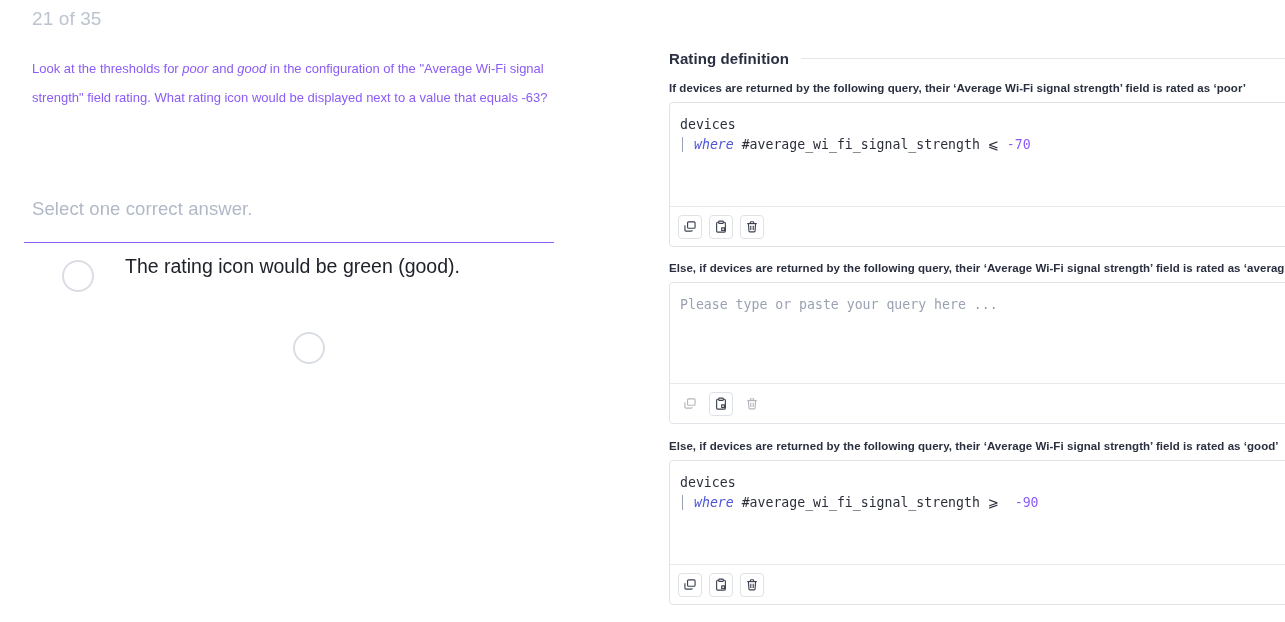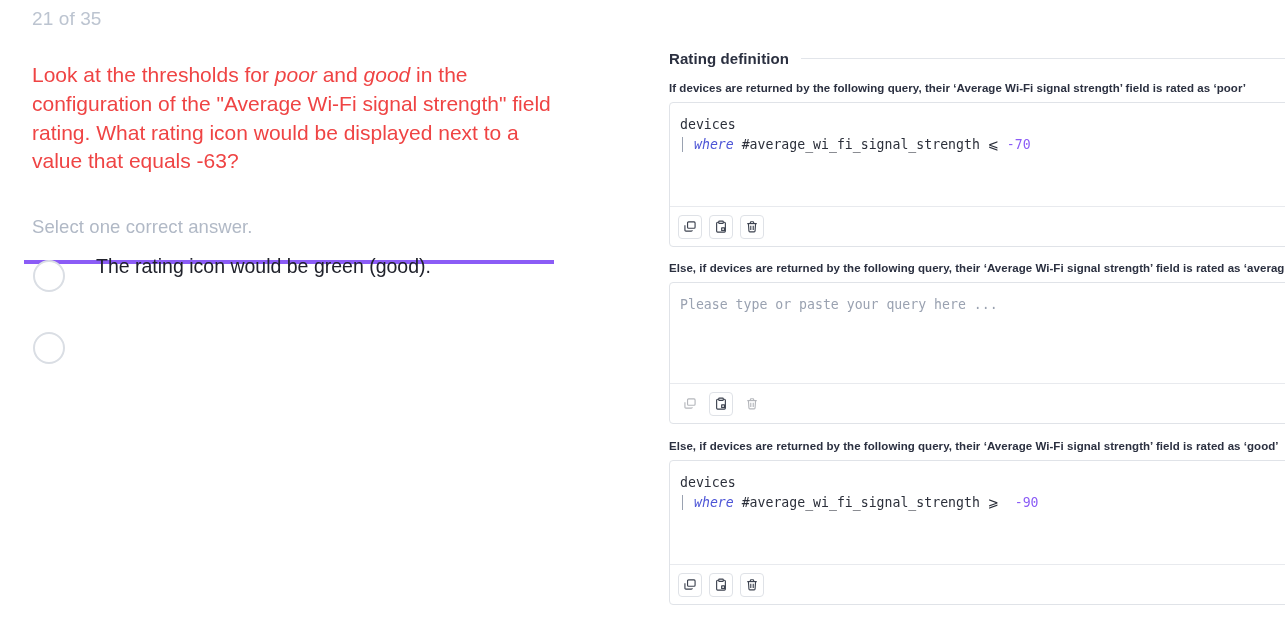--- a/index.html
+++ b/index.html
@@ -25,51 +25,52 @@
   }
   .progress-counter {
     position: absolute;
     left: 32px; top: 8px;
     font-size: 19px;
     color: #bcc4d0;
     letter-spacing: .1px;
   }
   .question {
     position: absolute;
-    left: 32px; top: 61px;
+    left: 32px; top: 55px;
     width: 540px;
-    font-size: 21px;
+    font-size: 13px;
     line-height: 28.8px;
-    color: #ef4444;
+    color: #8b5cf6;
   }
   .question em { font-style: italic; }
 
   .select-hint-wrap {
     position: absolute;
-    left: 24px; top: 216px;
+    left: 24px; top: 198px;
     width: 530px;
     padding: 0 0 22px 8px;
-    border-bottom: 4px solid #8b5cf6;
+    border-bottom: 1px solid #8b5cf6;
   }
   .select-hint {
     font-size: 18.5px;
     color: #b1b9c6;
     letter-spacing: .1px;
   }
 
   .options {
     position: absolute;
     left: 24px; top: 252px;
     width: 560px;
   }
   .option {
     display: flex;
     align-items: flex-start;
     margin-bottom: 32px;
     cursor: pointer;
+    justify-content: center;
   }
   .radio {
     flex: 0 0 auto;
     width: 32px; height: 32px;
     border-radius: 50%;
     border: 2px solid #dadee4;
     background: #fff;
     margin-top: 8px;
     margin-left: 9px;
   }

